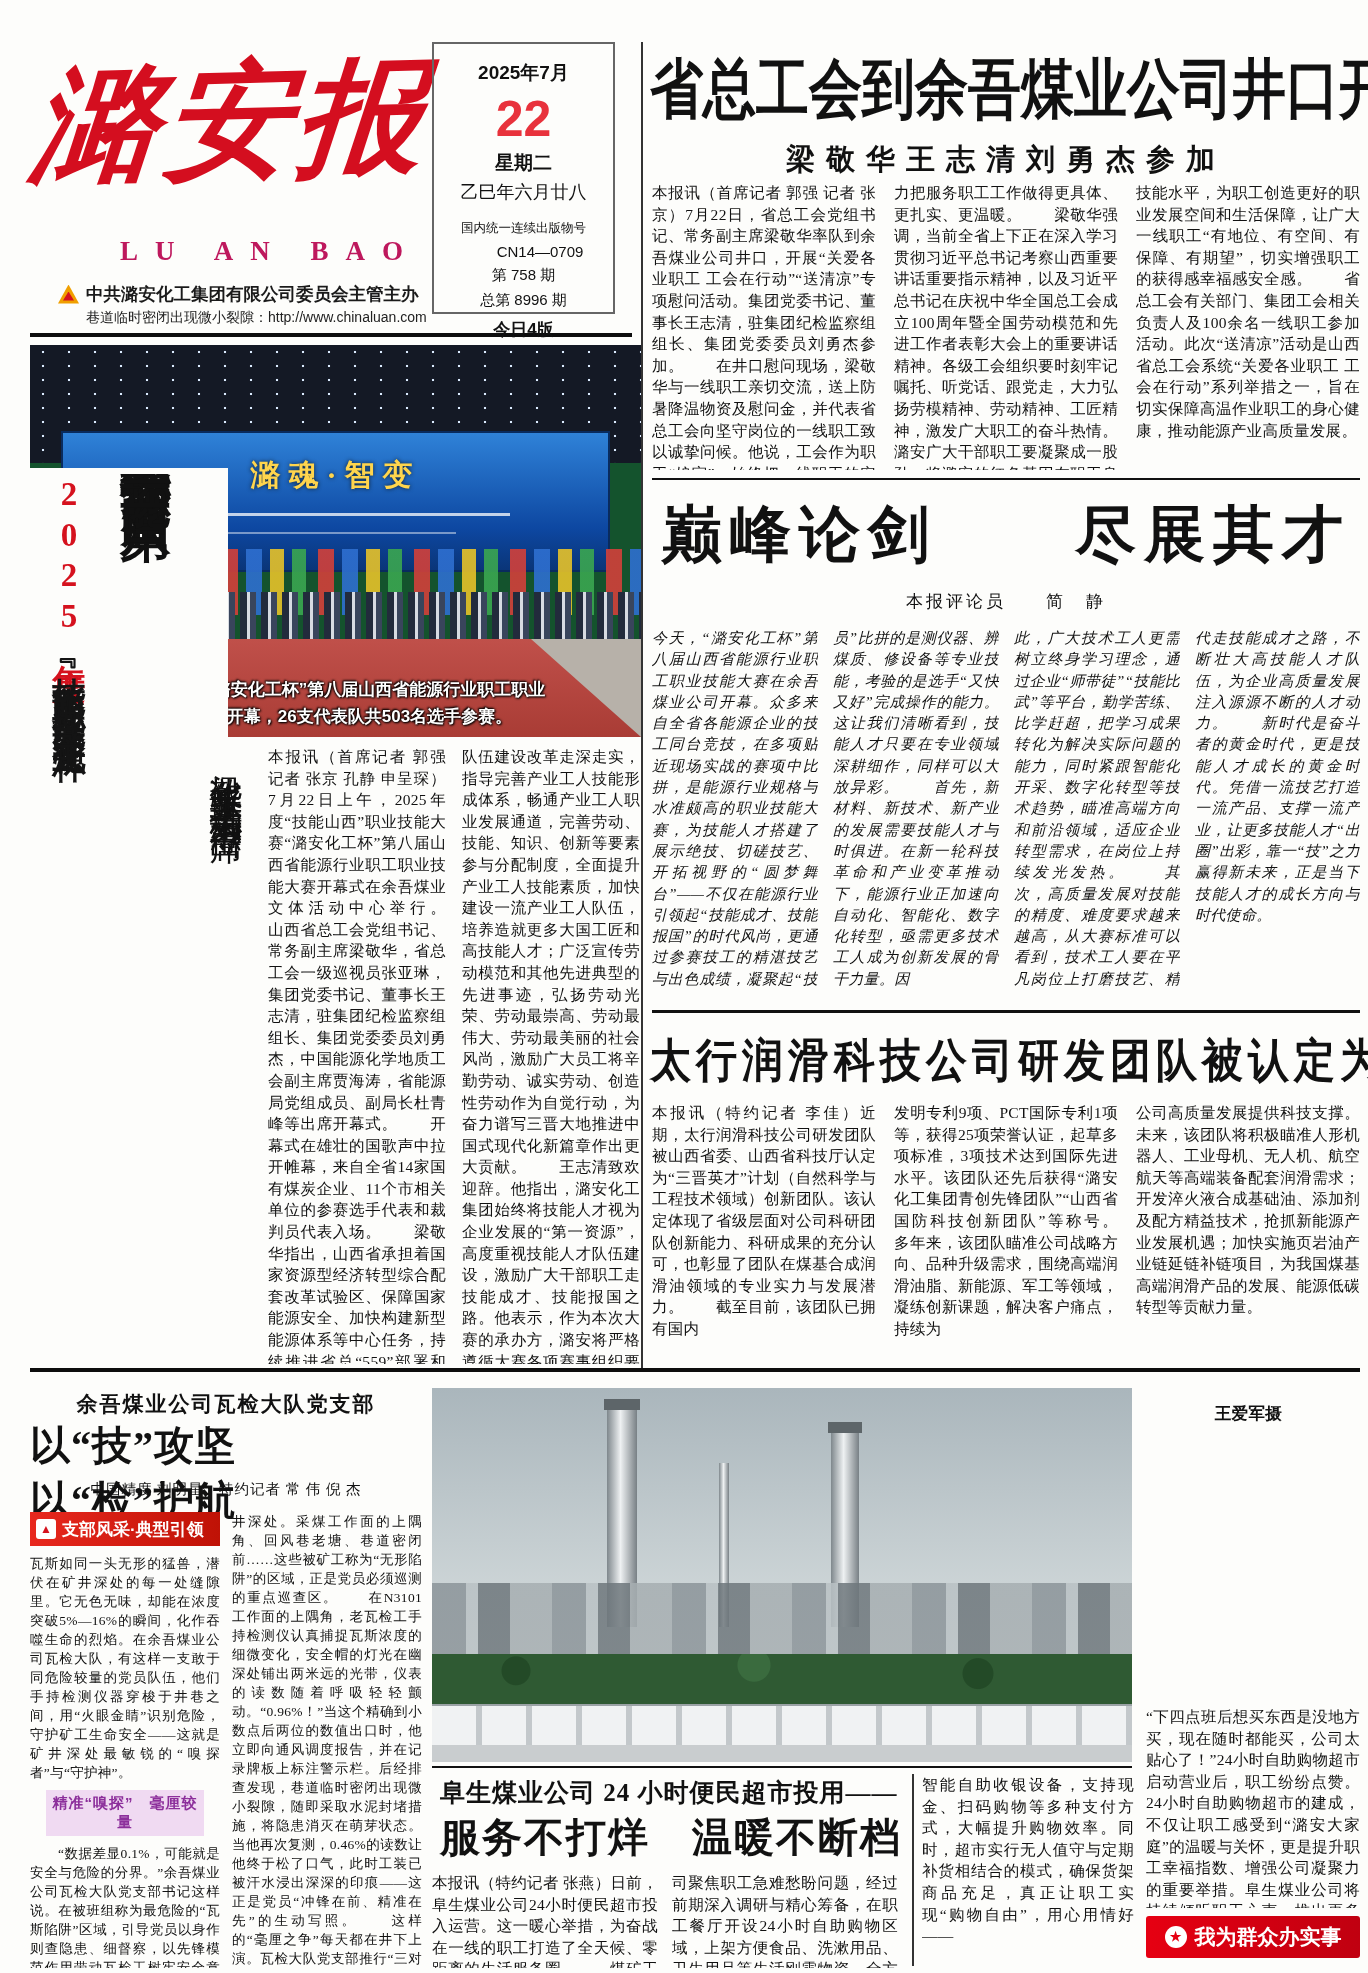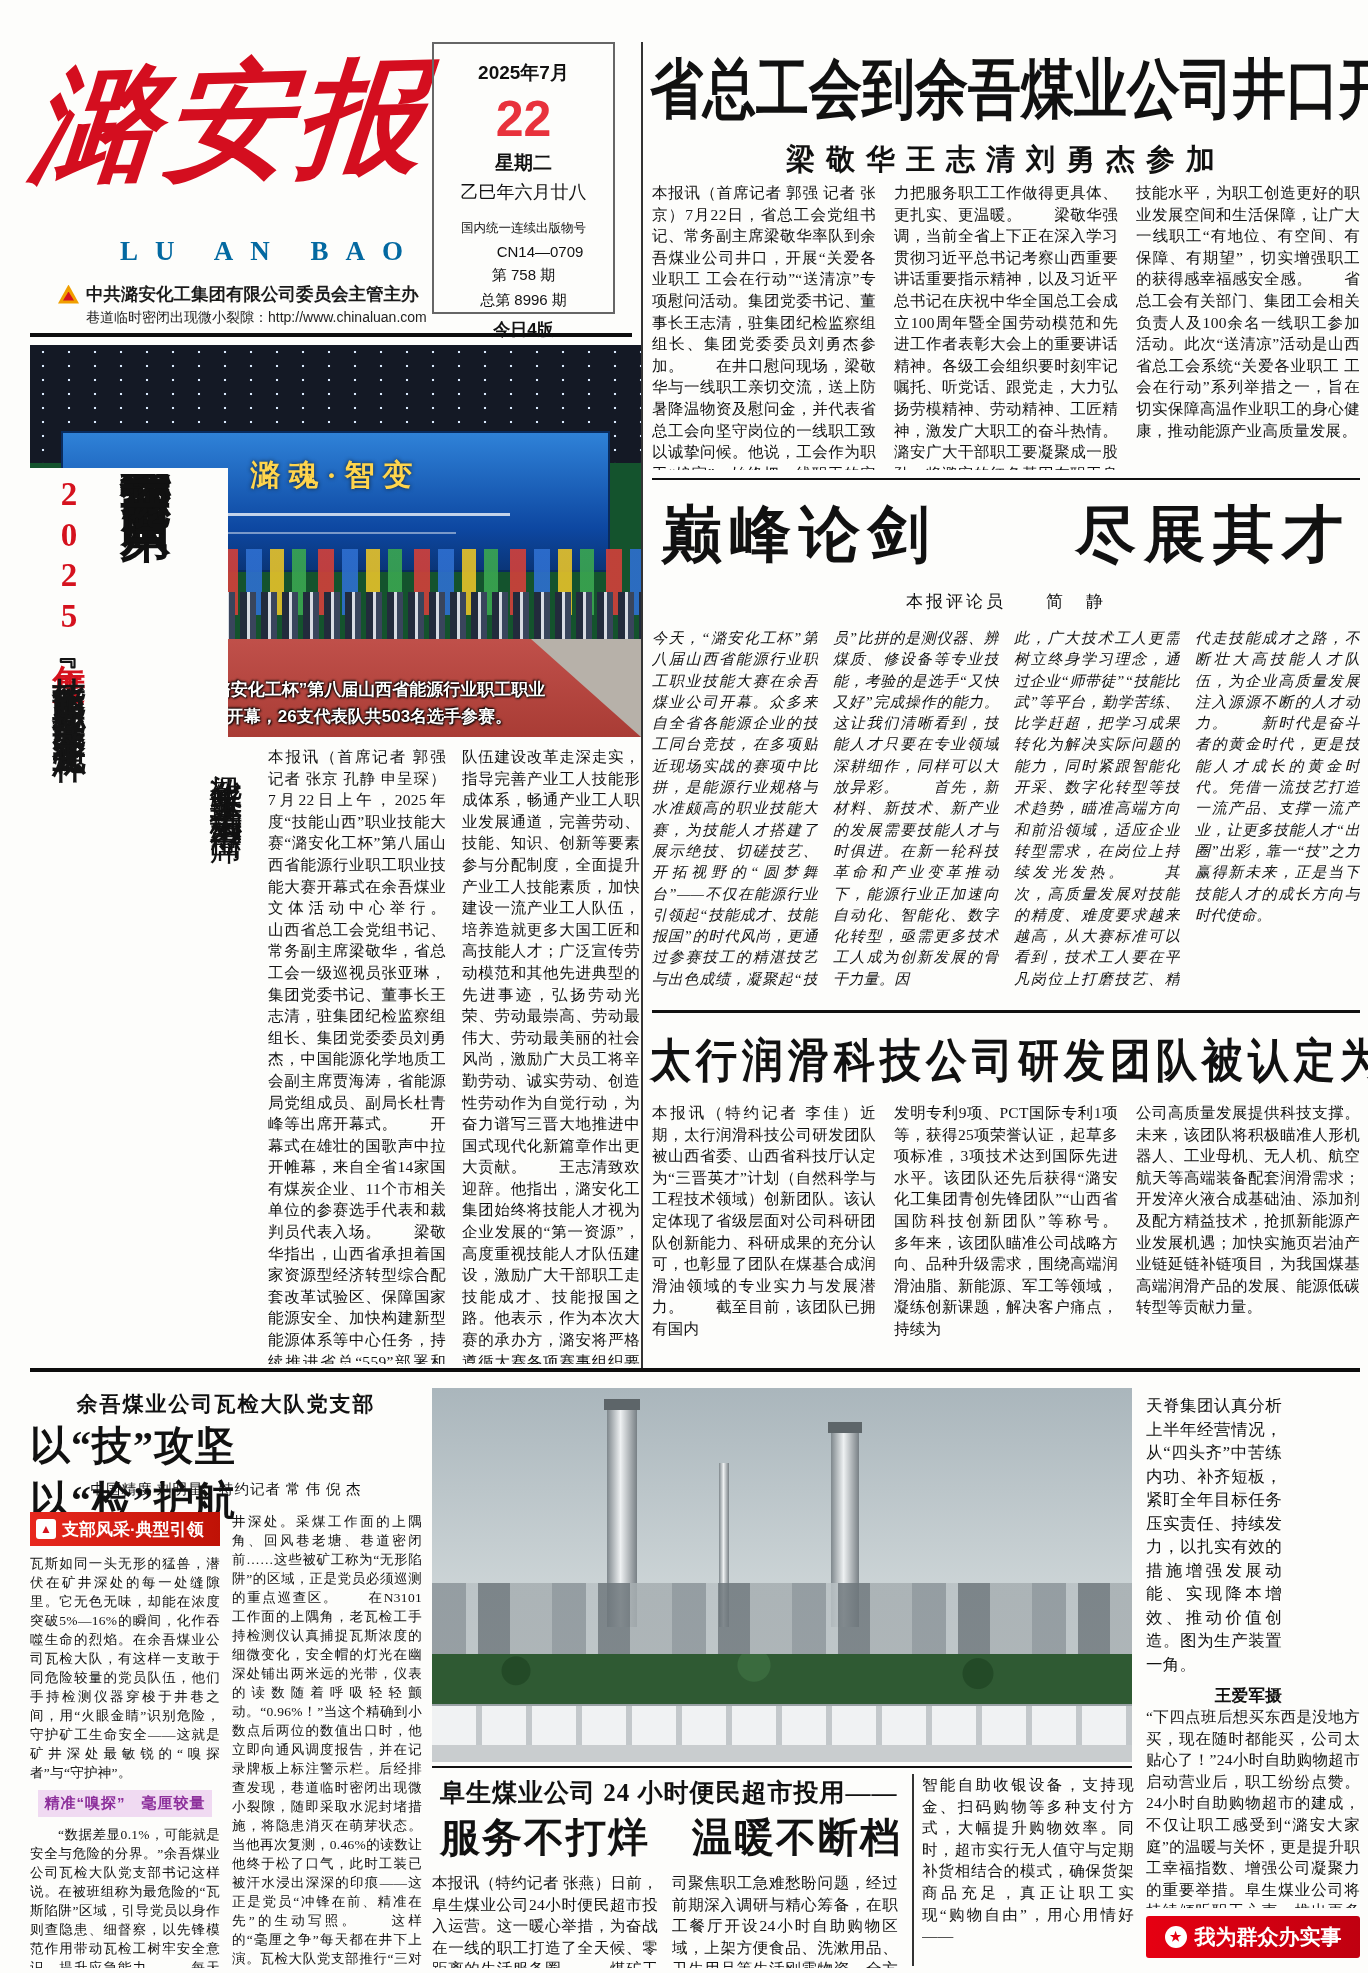--- a/index.html
+++ b/index.html
@@ -6,21 +6,21 @@
   html,body { width:1368px; height:1973px; }
   body { position:relative; background:#fdfdfb; font-family:"Liberation Serif","DejaVu Serif",serif; color:#111; overflow:hidden; }
   .abs { position:absolute; }
   .just { text-align:justify; overflow:hidden; letter-spacing:.3px; }
   .vtext { writing-mode:vertical-rl; text-orientation:upright; overflow:hidden; }
 
   
   .calligraphy { left:26px; top:22px; width:408px; height:212px; font-size:126px; line-height:196px;
     font-weight:900; font-style:italic; color:#d40e1f; letter-spacing:6px; text-align:center;
     transform:skewX(-6deg) rotate(-1.5deg); font-family:"DejaVu Serif",serif; }
-  .pinyin { left:120px; top:236px; font-size:27px; color:#0369a1; letter-spacing:17px; font-weight:bold; }
+  .pinyin { left:120px; top:236px; font-size:27px; color:#be185d; letter-spacing:17px; font-weight:bold; }
   .sponsor { left:58px; top:282px; font-size:17.5px; font-weight:bold; color:#1a1a1a; display:flex; align-items:center; gap:7px; font-family:"Liberation Sans",sans-serif; }
   .logo-tri { width:21px; height:19px; background:#f09f00; clip-path:polygon(50% 0,100% 100%,0 100%); position:relative; display:inline-block; }
   .logo-tri::after { content:""; position:absolute; left:5px; top:7px; width:11px; height:9px; background:#d5121e; clip-path:polygon(50% 0,100% 100%,0 100%); }
   .website { left:86px; top:309px; font-size:14px; color:#222; font-family:"Liberation Sans",sans-serif; }
   .rule-thick { background:#0d0d0d; }
 
   
   .datebox { left:432px; top:42px; width:183px; height:272px; border:2px solid #666; text-align:center;
     font-family:"Liberation Sans",sans-serif; padding-top:16px; }
   .db-month { font-size:19px; font-weight:bold; }
@@ -72,21 +72,21 @@
   
   .t-headline { left:650px; top:1030px; width:712px; text-align:center; font-size:41px; font-weight:900; letter-spacing:5px; transform:scaleY(1.12); transform-origin:top center; white-space:nowrap; }
 
   
   .p-kicker { left:30px; top:1390px; width:392px; text-align:center; font-size:21px; font-weight:bold; letter-spacing:2px; font-family:"Liberation Sans",sans-serif; }
   .p-headline { left:30px; top:1418px; width:392px; text-align:left; font-size:40px; font-weight:900; letter-spacing:1px; }
   .p-byline { left:30px; top:1480px; width:392px; text-align:center; font-size:14.5px; letter-spacing:1px; }
   .p-redbox { width:100%; height:34px; background:linear-gradient(90deg,#e8281e,#bf1206); color:#fff; display:flex; align-items:center; gap:6px;
     font-size:17px; font-weight:bold; padding-left:6px; font-family:"Liberation Sans",sans-serif; margin-bottom:8px; }
   .p-redbox .ic { width:20px; height:20px; background:#fff; border-radius:3px; color:#d5121e; font-size:12px; line-height:20px; text-align:center; font-weight:900; }
-  .p-highlight { margin:8px 8px; text-align:center; color:#8c2f9b; background:#f0daf2; font-weight:bold; font-size:15px; padding:4px 0; letter-spacing:1px; font-family:"Liberation Sans",sans-serif; }
+  .p-highlight { margin:8px 16px; text-align:center; color:#8c2f9b; background:#f0daf2; font-weight:bold; font-size:15px; padding:4px 0; letter-spacing:1px; font-family:"Liberation Sans",sans-serif; }
   .smallbody { font-size:13.5px; line-height:19px; }
 
   
   .photo2 { left:432px; top:1388px; width:700px; height:374px; overflow:hidden; background:linear-gradient(180deg,#aab6bc 0%,#cdd5d7 55%,#d9dedf 70%); }
   .p2-chimney { position:absolute; background:linear-gradient(90deg,#7e878c,#eef1f2 45%,#788085); }
   .p2-cap { position:absolute; background:#5d6569; }
   .p2-struct { position:absolute; left:0; bottom:26%; width:100%; height:22%;
     background:repeating-linear-gradient(90deg,#8b9499 0 34px,#b9c1c4 34px 46px,#6e777c 46px 78px,#a6aeb1 78px 120px); opacity:.85; }
   .p2-trees { position:absolute; left:0; bottom:14%; width:100%; height:15%; background:#2f5a33;
     background-image:radial-gradient(circle at 12% 30%,#234a27 0 14px,rgba(0,0,0,0) 15px),radial-gradient(circle at 46% 20%,#3a6b3e 0 16px,rgba(0,0,0,0) 17px),radial-gradient(circle at 78% 35%,#234a27 0 15px,rgba(0,0,0,0) 16px); }
@@ -197,21 +197,20 @@
   <div class="p2-cap" style="left:24.6%;bottom:94%;width:36px;height:3%;"></div>
   <div class="p2-chimney" style="left:57%;bottom:36%;width:28px;height:54%;"></div>
   <div class="p2-cap" style="left:56.6%;bottom:88%;width:34px;height:3%;"></div>
   <div class="p2-chimney" style="left:41%;bottom:36%;width:10px;height:44%;"></div>
   <div class="p2-struct"></div>
   <div class="p2-trees"></div>
   <div class="p2-tanks"></div>
   <div class="p2-road"></div>
 </div>
 <div class="abs just p2-caption">
-  <span>天脊集团认真分析上半年经营情况，从“四头齐”中苦练内功、补齐短板，紧盯全年目标任务压实责任、持续发力，以扎实有效的措施增强发展动能、实现降本增效、推动价值创造。图为生产装置一角。</span>
   <div class="p2-credit">王爱军摄</div>
 </div>
 
 <div class="abs hrule" style="left:432px;top:1766px;width:700px;height:1.5px;"></div>
 <div class="abs m-kicker">阜生煤业公司 24 小时便民超市投用——</div>
 <div class="abs m-headline">服务不打烊　温暖不断档</div>
 <div class="abs just bodycol" style="left:432px;top:1872px;width:226px;height:96px;">本报讯（特约记者 张燕）日前，阜生煤业公司24小时便民超市投入运营。这一暖心举措，为奋战在一线的职工打造了全天候、零距离的生活服务圈。　　煤矿工作的特殊性决定了职工三班倒的作息规律，该公</div>
 <div class="abs just bodycol" style="left:672px;top:1872px;width:226px;height:96px;">司聚焦职工急难愁盼问题，经过前期深入调研与精心筹备，在职工餐厅开设24小时自助购物区域，上架方便食品、洗漱用品、卫生用品等生活刚需物资，全方位满足职工日常所需。　　在运营服务上，超市配备</div>
 <div class="abs vrule" style="left:912px;top:1774px;width:1.5px;height:192px;"></div>
 <div class="abs just bodycol" style="left:922px;top:1774px;width:212px;height:194px;">智能自助收银设备，支持现金、扫码购物等多种支付方式，大幅提升购物效率。同时，超市实行无人值守与定期补货相结合的模式，确保货架商品充足，真正让职工实现“购物自由”，用心用情好——</div>

